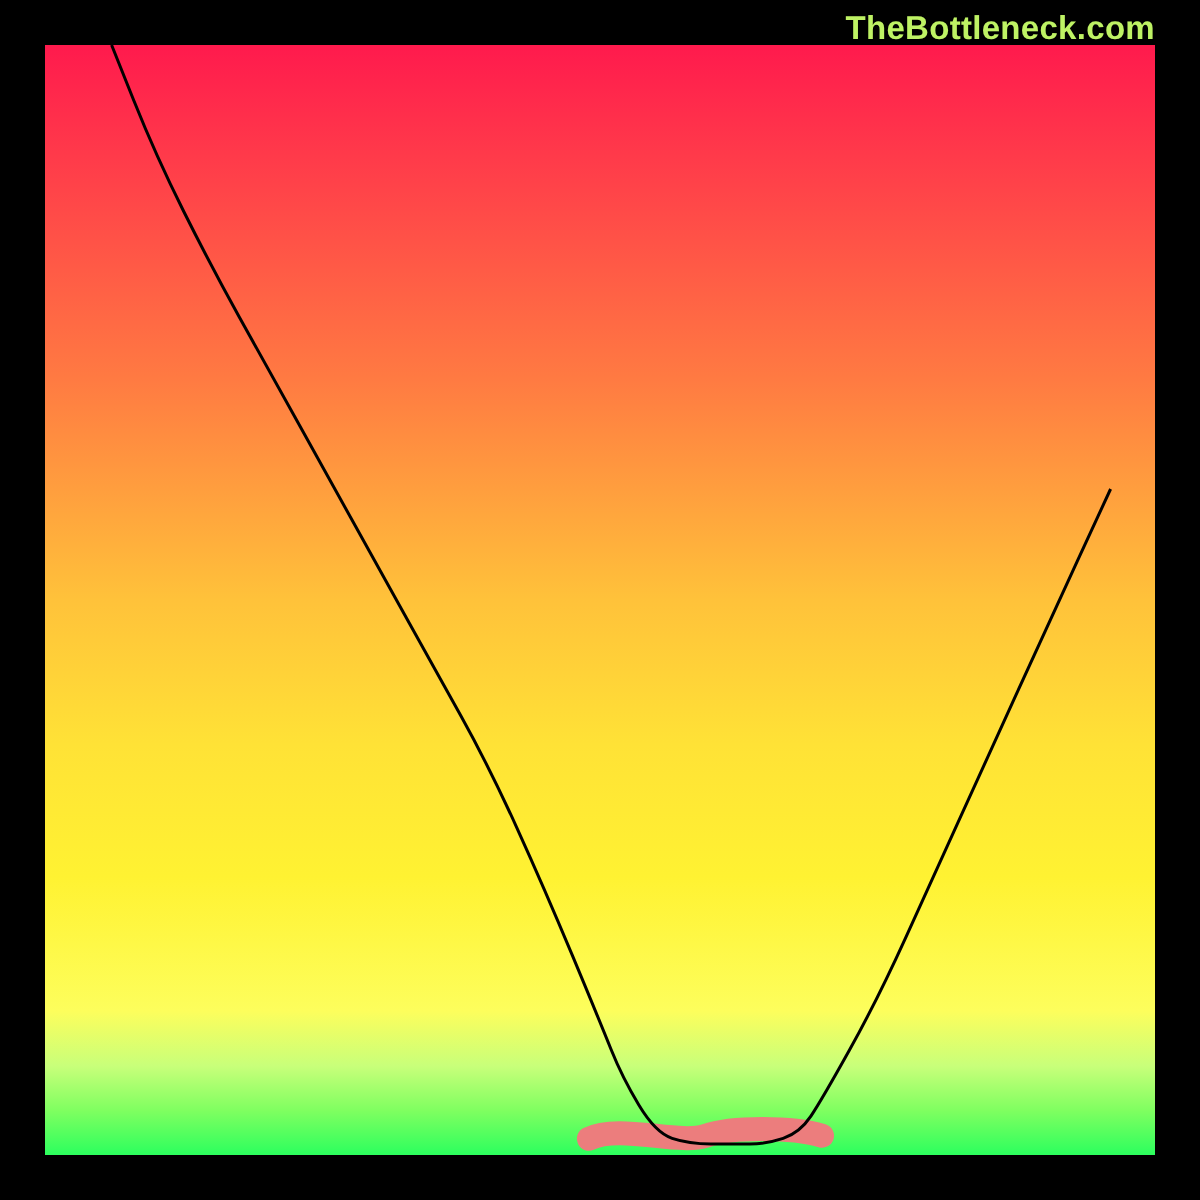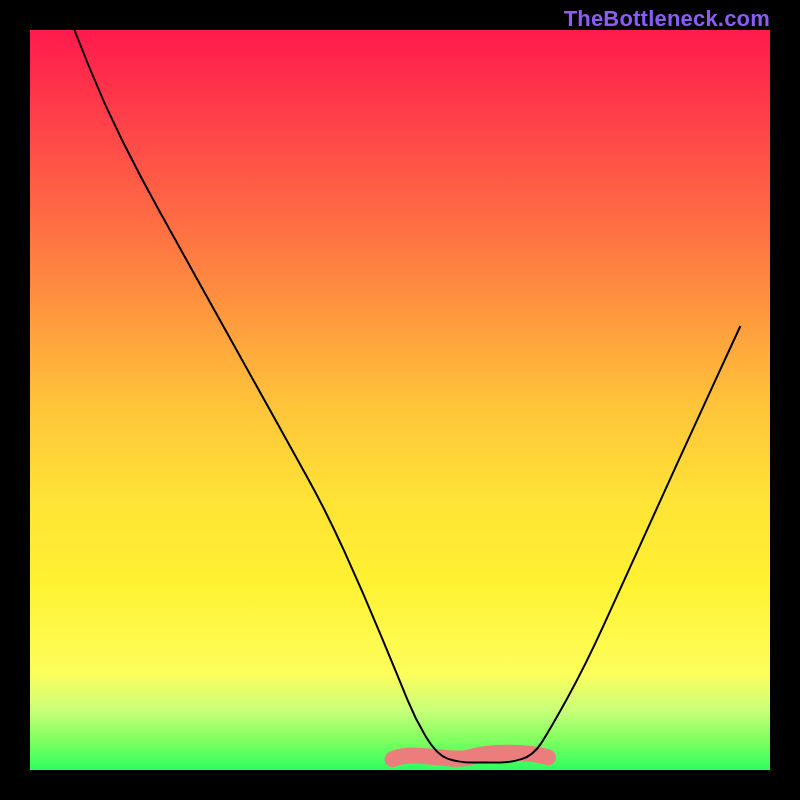--- a/index.html
+++ b/index.html
@@ -37,21 +37,21 @@
       #2cff5e 100%
     );
   }
   .watermark {
     position: absolute;
     top: 6px;
     right: 30px;
     font-family: Arial, Helvetica, sans-serif;
     font-size: 22px;
     font-weight: 600;
-    color: #8b5cf6;
+    color: #bef264;
     letter-spacing: 0.2px;
   }
   svg.curve {
     position: absolute;
     left: 0;
     top: 0;
     width: 740px;
     height: 740px;
     overflow: visible;
   }

